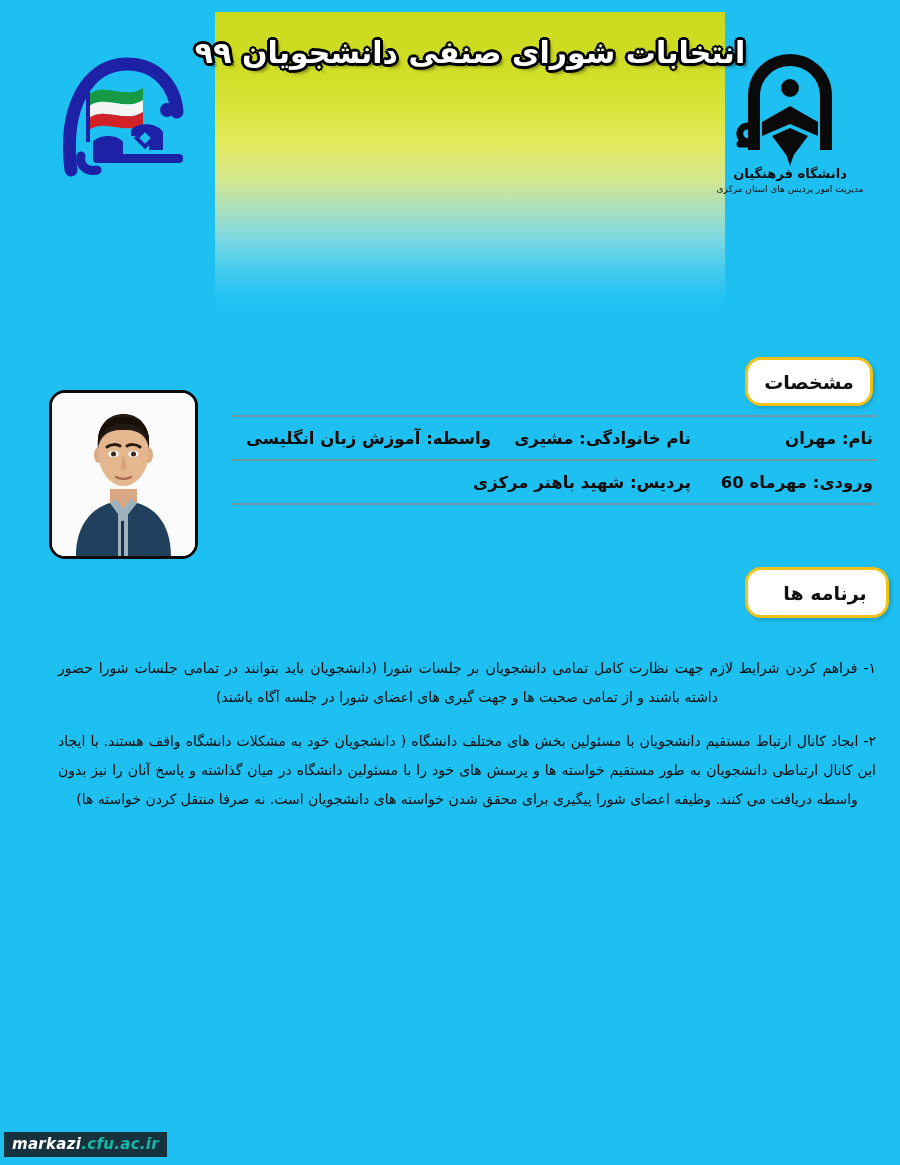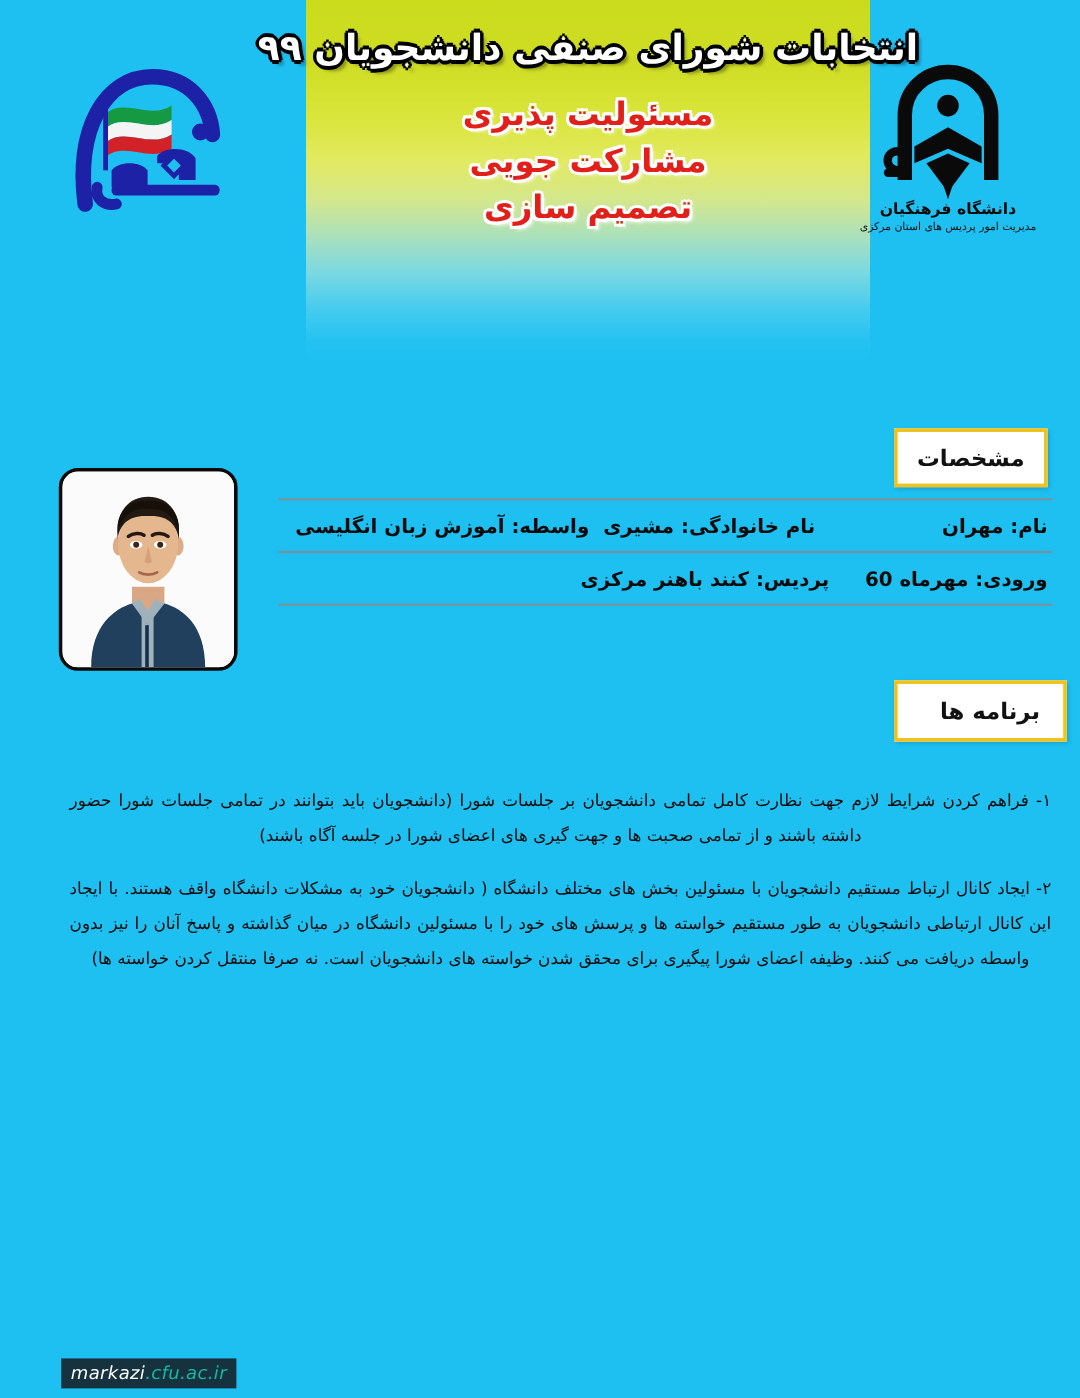--- a/index.html
+++ b/index.html
@@ -13,35 +13,34 @@
     font-family: "DejaVu Sans", "Liberation Sans", sans-serif;
     position: relative;
     overflow: hidden;
     direction: rtl;
   }
 
   
   .banner {
     position: absolute;
     left: 215px;
-    top: 0;
-    width: 470px;
+    top: 12px;
+    width: 510px;
     height: 300px;
     background: linear-gradient(to bottom,
        #cadb1c 0%,
        #cfdd24 18%,
        #d9e53a 32%,
        #e2ea62 45%,
        #d3e78f 56%,
        #a9e0be 66%,
        #79d8e2 76%,
        #45cbef 86%,
        #23c2f2 95%,
        #1ec0f2 100%);
-    margin-left: 40px;
   }
   .banner-inner {
     position: absolute;
     inset: 0;
     display: flex;
     flex-direction: column;
     align-items: center;
     padding-top: 22px;
     box-sizing: border-box;
   }
@@ -90,21 +89,21 @@
     top: 40px;
     width: 180px;
     height: 160px;
   }
 
   
   .badge {
     position: absolute;
     background: #ffffff;
     border: 3px solid #f2c21a;
-    border-radius: 0;
+    border-radius: 16px;
     color: #111;
     font-weight: bold;
     font-size: 19px;
     display: flex;
     align-items: center;
     justify-content: center;
     box-shadow: 2px 2px 4px rgba(0,0,0,.18);
   }
   #badge-specs {
     left: 745px; top: 357px; width: 122px; height: 43px;
@@ -145,21 +144,21 @@
     flex-direction: row;
     align-items: center;
     justify-content: flex-start;
     height: 42px;
     font-size: 16.5px;
     font-weight: bold;
     color: #0b0b0b;
     white-space: nowrap;
   }
   .cell-a { width: 182px; text-align: right; padding-right: 4px; }
-  .cell-b { width: 200px; text-align: center; }
+  .cell-b { width: 200px; text-align: right; }
   .cell-c { width: 250px; text-align: right; }
 
   
   .programs {
     position: absolute;
     left: 58px;
     top: 640px;
     width: 818px;
   }
   .program-item {
@@ -174,41 +173,35 @@
   .program-item.center-only { text-align: center; }
 
   
   .watermark {
     position: absolute;
     left: 4px;
     bottom: 8px;
     background: #16323f;
     padding: 3px 8px 4px 8px;
     font-size: 15px;
-    font-weight: normal;
+    font-weight: bold;
     font-style: italic;
     direction: ltr;
     letter-spacing: .3px;
     display: inline-flex;
-    margin-left: 47px;
   }
   .wm-white { color: #ffffff; }
   .wm-orange { color: #14b8a6; }
 </style>
 </head>
 <body>
 
 <div class="banner">
   <div class="banner-inner">
     <div class="banner-title">انتخابات شورای صنفی دانشجویان ۹۹</div>
-    <div class="slogans">
-      <div class="slogan">مسئولیت پذیری</div>
-      <div class="slogan">مشارکت جویی</div>
-      <div class="slogan">تصمیم سازی</div>
-    </div>
   </div>
 </div>
 
 <div class="logo-left">
   <svg viewBox="0 0 165 150" width="165" height="150">
 
     <path d="M26 132 C18 70, 42 26, 82 26 C112 26, 130 48, 132 74" fill="none" stroke="#1d21a5" stroke-width="13" stroke-linecap="round"></path>
 
     <path d="M44 56 C60 44, 80 62, 98 50 L98 62 C80 74, 60 56, 44 68 Z" fill="#159a43"></path>
     <path d="M44 68 C60 56, 80 74, 98 62 L98 74 C80 86, 60 68, 44 80 Z" fill="#f4f4f4"></path>
@@ -288,21 +281,21 @@
 <div class="info-block">
   <div class="hr"></div>
   <div class="info-row">
     <span class="cell-a">نام: مهران</span>
     <span class="cell-b">نام خانوادگی: مشیری</span>
     <span class="cell-c">واسطه: آموزش زبان انگلیسی</span>
   </div>
   <div class="hr"></div>
   <div class="info-row">
     <span class="cell-a">ورودی: مهرماه 60</span>
-    <span class="cell-b">پردیس: کنند باهنر مرکزی</span>
+    <span class="cell-b">پردیس: شهید باهنر مرکزی</span>
     <span class="cell-c"></span>
   </div>
   <div class="hr"></div>
 </div>
 
 <div class="badge" id="badge-programs">برنامه ها</div>
 
 <div class="programs">
   <p class="program-item">۱- فراهم کردن شرایط لازم جهت نظارت کامل تمامی دانشجویان بر جلسات شورا (دانشجویان باید بتوانند در تمامی جلسات شورا حضور داشته باشند و از تمامی صحبت ها و جهت گیری های اعضای شورا در جلسه آگاه باشند)</p>
   <p class="program-item">۲- ایجاد کانال ارتباط مستقیم دانشجویان با مسئولین بخش های مختلف دانشگاه ( دانشجویان خود به مشکلات دانشگاه واقف هستند. با ایجاد این کانال ارتباطی دانشجویان به طور مستقیم خواسته ها و پرسش های خود را با مسئولین دانشگاه در میان گذاشته و پاسخ آنان را نیز بدون واسطه دریافت می کنند. وظیفه اعضای شورا پیگیری برای محقق شدن خواسته های دانشجویان است. نه صرفا منتقل کردن خواسته ها)</p>

